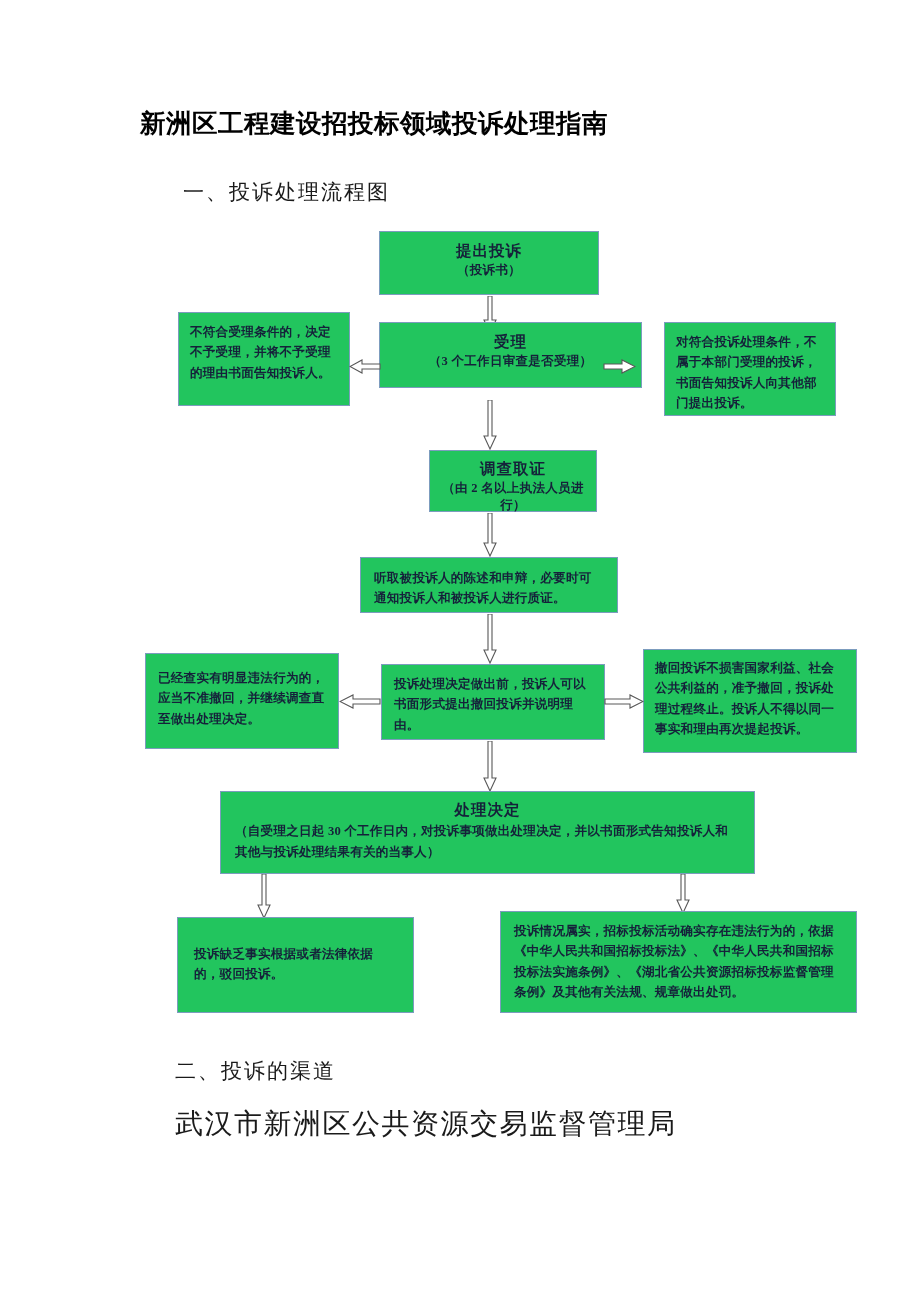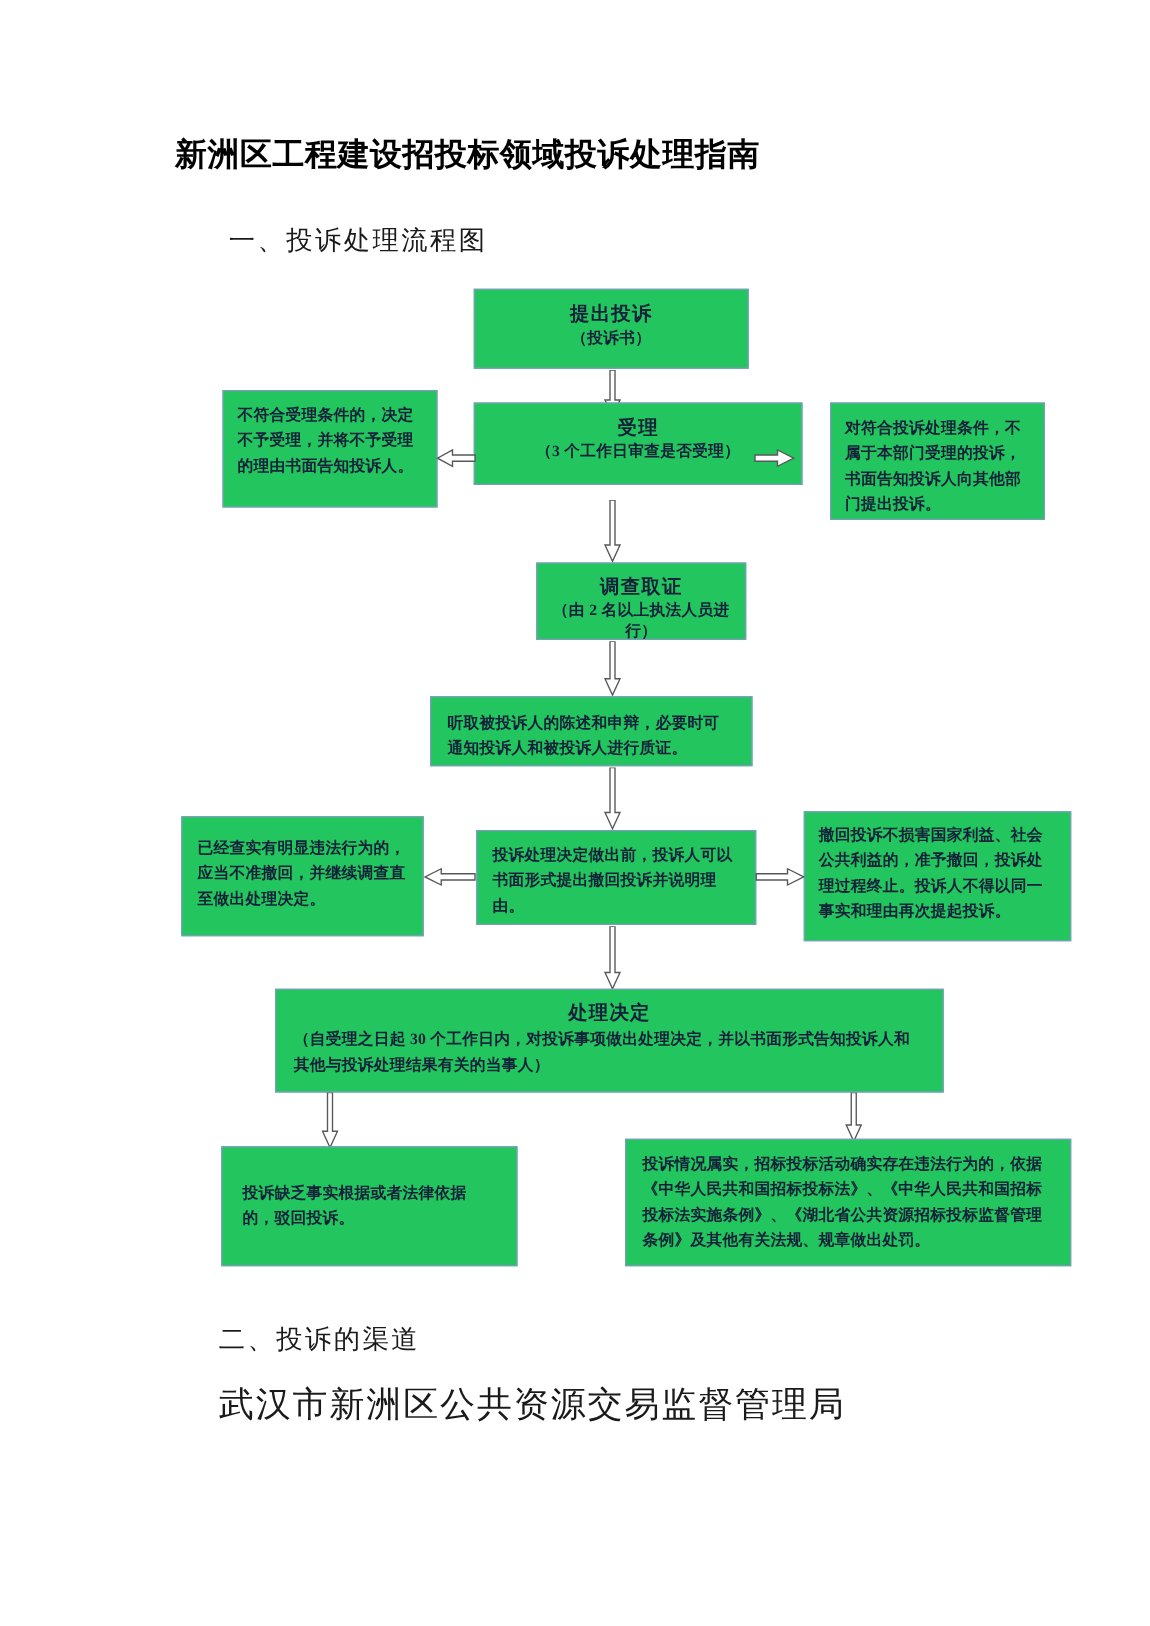--- a/index.html
+++ b/index.html
@@ -83,21 +83,21 @@
     font-size: 12.6px;
     line-height: 1.66;
   }
 
   
   #n-submit   { left: 379px; top: 231px; width: 220px; height: 64px;  padding-top: 9px; }
   #n-accept   { left: 379px; top: 322px; width: 263px; height: 66px;  padding-top: 9px; }
   #n-reject-l { left: 178px; top: 312px; width: 172px; height: 94px;  padding: 9px 11px; }
   #n-other-r  { left: 664px; top: 322px; width: 172px; height: 94px;  padding: 9px 11px; }
   #n-invest   { left: 388px; top: 450px; width: 168px; height: 62px;  padding-top: 8px; margin-left: 41px; }
-  #n-hearing  { left: 344px; top: 557px; width: 258px; height: 56px;  padding: 10px 13px; }
+  #n-hearing  { left: 360px; top: 557px; width: 258px; height: 56px;  padding: 10px 13px; }
   #n-withdraw { left: 381px; top: 664px; width: 224px; height: 76px;  padding: 9px 12px; }
   #n-continue { left: 145px; top: 653px; width: 194px; height: 96px;  padding: 14px 12px; }
   #n-allow-r  { left: 643px; top: 649px; width: 214px; height: 104px; padding: 8px 11px; }
   #n-decision { left: 220px; top: 791px; width: 535px; height: 83px;  padding: 8px 14px 0 14px; }
   #n-dismiss  { left: 145px; top: 917px; width: 237px; height: 96px;  padding: 26px 16px 0 16px; margin-left: 32px; }
   #n-penalty  { left: 500px; top: 911px; width: 357px; height: 102px; padding: 9px 13px 0 13px; }
 
   
   .arrow { position: absolute; }
   .arrow svg { display: block; }

